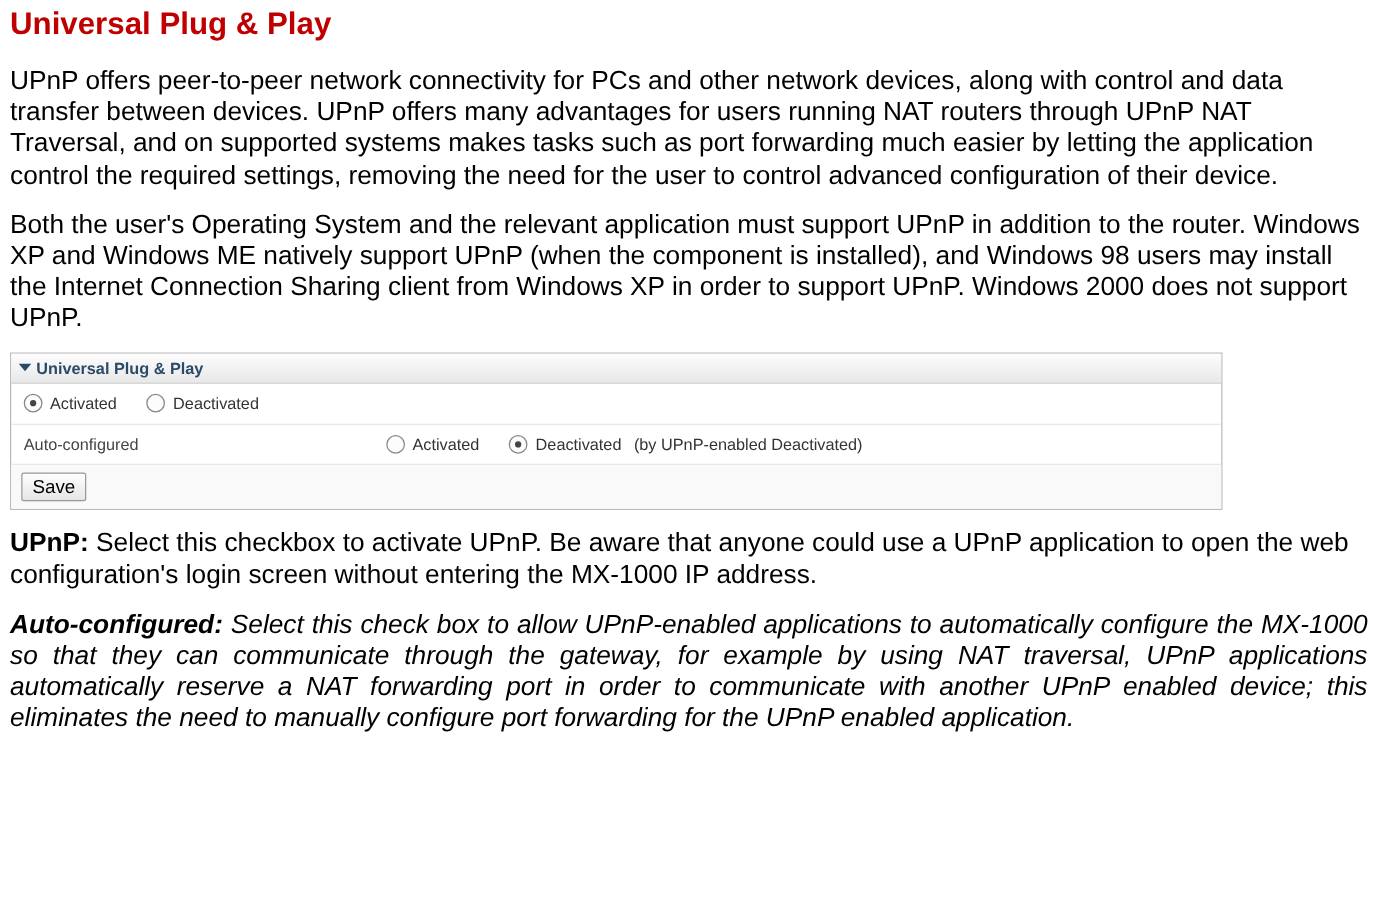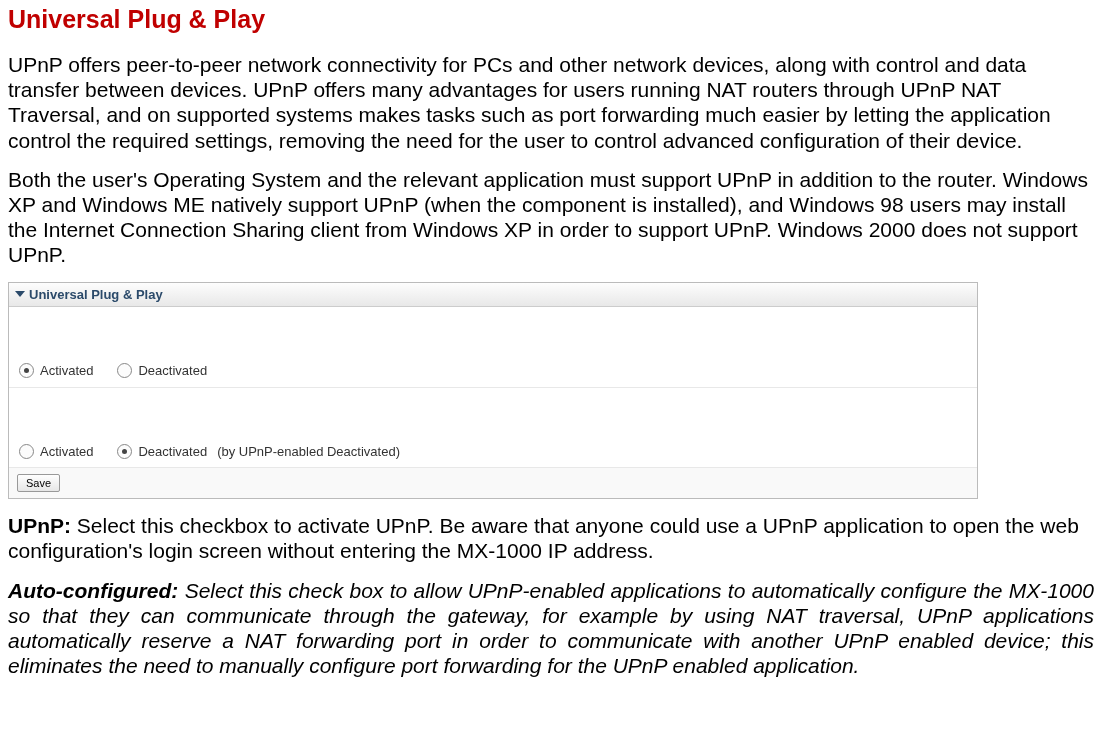--- a/index.html
+++ b/index.html
@@ -58,21 +58,20 @@
   }
   .panel-row:last-of-type { border-bottom: none; }
   .row-label {
     width: 290px;
     color: #444;
   }
   .row-controls {
     display: flex;
     align-items: center;
     gap: 6px;
-    margin-top: 48px;
   }
   .radio {
     width: 13px; height: 13px;
     border: 1px solid #888;
     border-radius: 50%;
     display: inline-flex;
     align-items: center;
     justify-content: center;
     background: #fcfcfc;
   }
@@ -84,21 +83,21 @@
     display: block;
   }
   .opt-label {
     margin-right: 18px;
   }
   .panel-footer {
     padding: 6px 8px;
     background: #f9f9f9;
   }
   .save-btn {
-    font-size: 11px;
+    font-size: 15px;
     padding: 2px 8px;
     background: linear-gradient(#fefefe, #e6e6e6);
     border: 1px solid #999;
     border-radius: 2px;
     cursor: pointer;
   }
   .bold { font-weight: bold; text-align: center; }
 </style>
 </head>
 <body>
@@ -118,20 +117,21 @@
   <div class="panel-row">
     <div class="row-controls">
       <span class="radio selected"></span>
       <span class="opt-label">Activated</span>
       <span class="radio"></span>
       <span class="opt-label">Deactivated</span>
     </div>
   </div>
 
   <div class="panel-row">
+    <div class="row-label">Auto-configured</div>
     <div class="row-controls">
       <span class="radio"></span>
       <span class="opt-label">Activated</span>
       <span class="radio selected"></span>
       <span>Deactivated</span>
       <span style="margin-left:4px;">(by UPnP-enabled Deactivated)</span>
     </div>
   </div>
 
   <div class="panel-footer">

